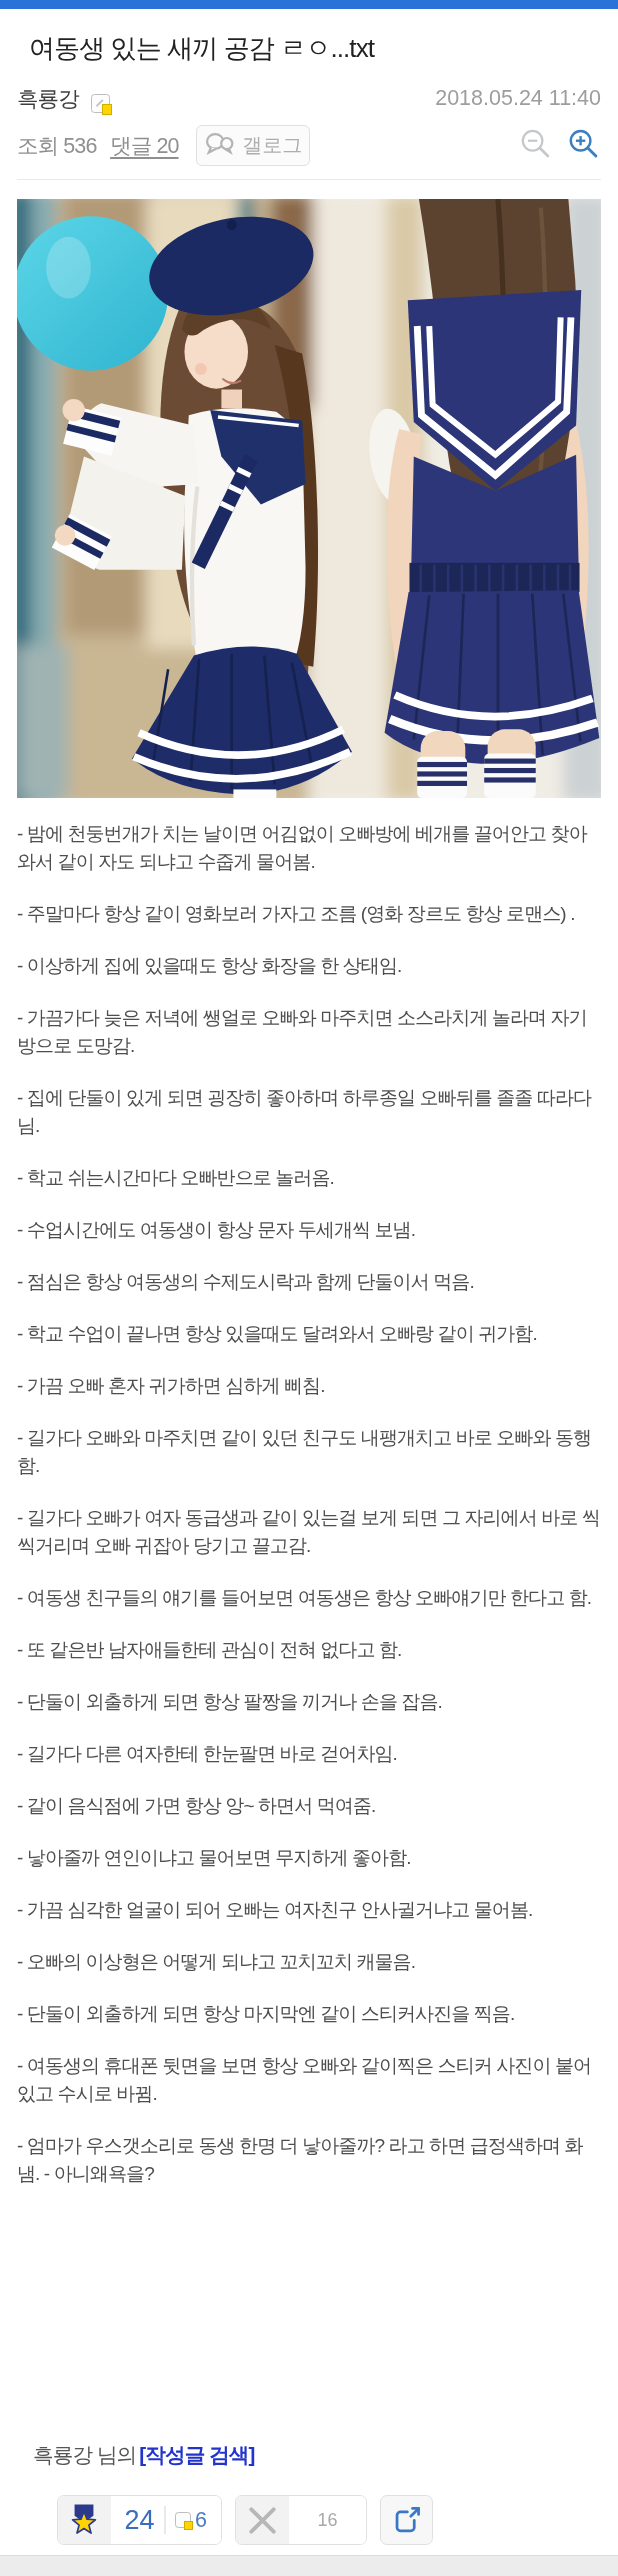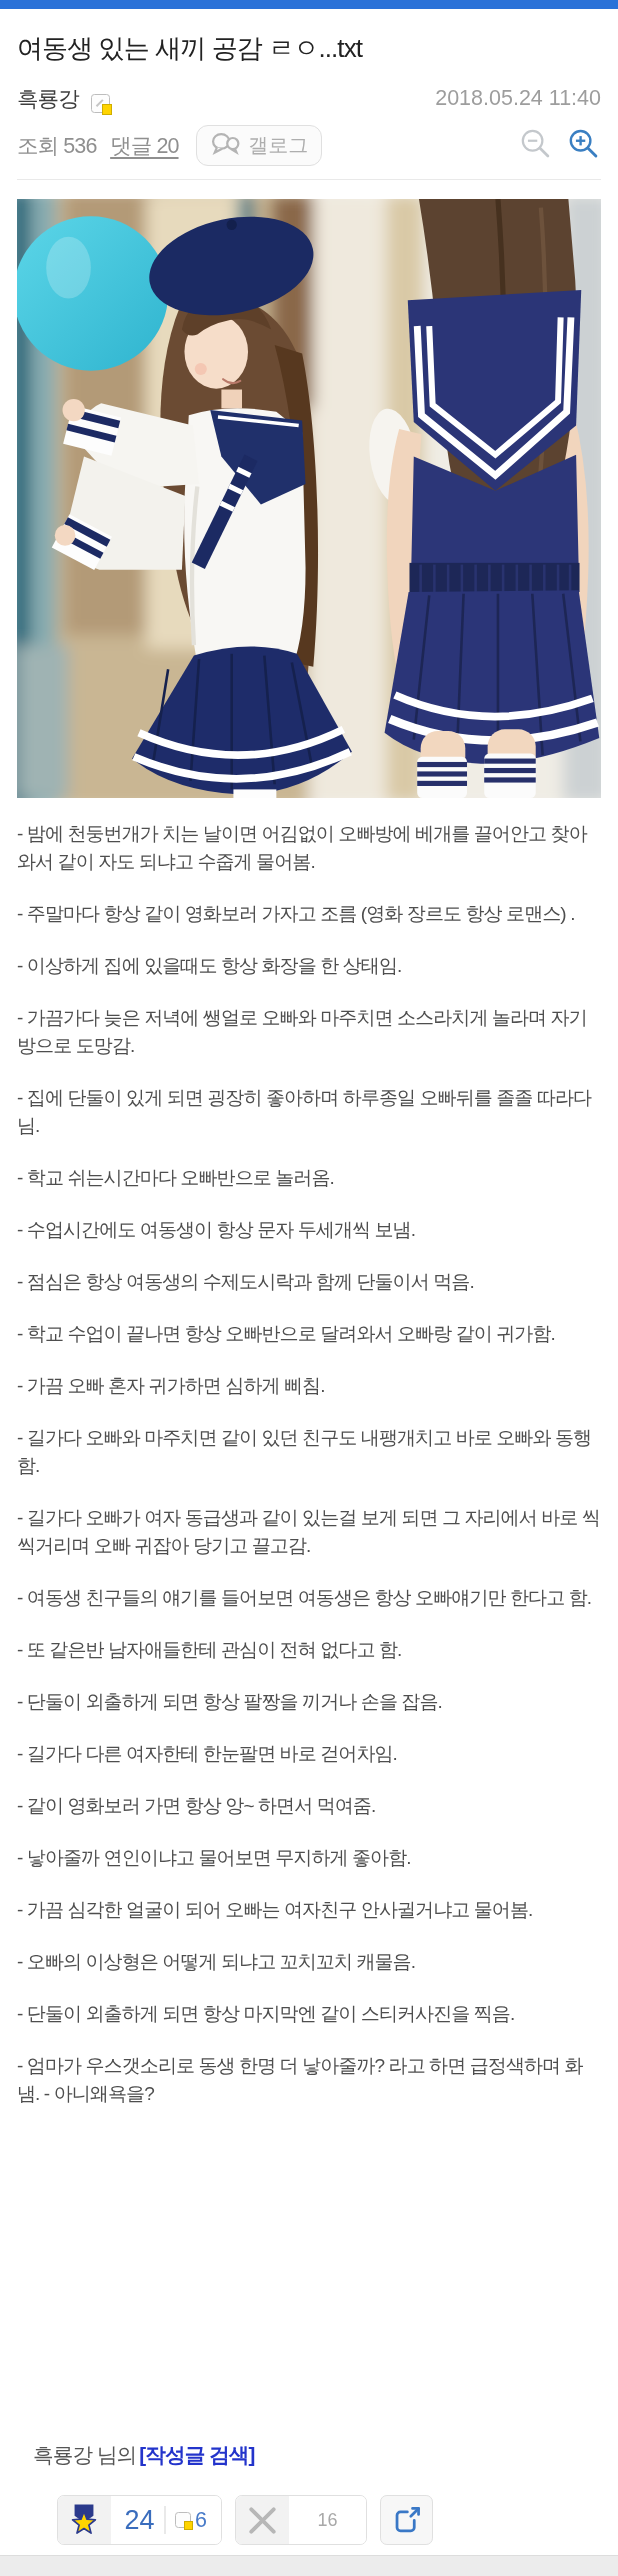--- a/index.html
+++ b/index.html
@@ -2,34 +2,34 @@
 <html style="font-size:13.7px"><head>
 <meta charset="utf-8">
 <style>
   html,body{margin:0;padding:0}
   body{
     width:618px;height:2576px;position:relative;background:#fff;
     font-family:"Liberation Sans",sans-serif;overflow:hidden;
   }
   .topbar{height:8.6px;background:#2b72d8}
   .header{padding:0 17px}
-  .title{margin:22px 0 0;font-size:26px;line-height:34px;font-weight:500;color:#222;letter-spacing:-0.9px}
+  .title{margin:22px 12px 0;font-size:26px;line-height:34px;font-weight:500;color:#222;letter-spacing:-0.9px}
   .author-row{margin-top:19px;display:flex;justify-content:space-between;align-items:center}
   .author-wrap{display:flex;align-items:flex-end;gap:12px}
   .author{font-size:21.5px;color:#3d3d3d;letter-spacing:-0.9px}
   .gallog-mini{width:17px;height:17px;border:1.7px solid #bdbdbd;border-radius:3.4px;background:#fdfdfd;position:relative;flex:0 0 auto}
   .gallog-mini i{position:absolute;left:3.4px;top:7.7px;width:9.4px;height:1.7px;background:#c6c6c6;transform:rotate(-45deg)}
   .gallog-mini b{position:absolute;right:-3.4px;bottom:-3.4px;width:8.6px;height:8.6px;background:#ffd400;border:0.9px solid #cfae00}
   .gallog-mini.small{width:13.7px;height:13.7px;border-width:1.7px}
   .gallog-mini.small b{width:6.9px;height:6.9px;right:-3.4px;bottom:-3.4px}
   .date{font-size:21.5px;color:#9d9d9d}
   .meta-row{margin-top:12px;display:flex;align-items:center;color:#8f8f8f;font-size:21.5px;letter-spacing:-0.9px}
   .views{margin-right:13.7px}
   .comments{text-decoration:underline;text-underline-offset:4.3px;cursor:pointer}
-  .gallog-btn{margin-left:17px;display:flex;align-items:center;gap:7.7px;border:1.7px solid #e0e0e0;border-radius:12px;background:#fbfbfb;color:#aeaeae;font-size:20px;padding:6px 13px;line-height:1;cursor:pointer}
+  .gallog-btn{margin-left:17px;display:flex;align-items:center;gap:7.7px;border:1.7px solid #e0e0e0;border-radius:6px;background:#fbfbfb;color:#aeaeae;font-size:20px;padding:6px 7px;line-height:1;cursor:pointer}
   .zoom-icons{margin-left:auto;display:flex;gap:13.7px;align-items:center}
   .zoom-icons svg{display:block;cursor:pointer}
   .divider{margin:13.7px 17px 0;border-top:1.7px solid #e9e9e9;height:0}
   .photo{margin:19px auto 0;width:584px;height:599px;display:block;cursor:pointer}
   .article{padding:0 17px;margin-top:22px}
   .article p{margin:0 0 24px;font-size:19px;line-height:28px;color:#4e4e4e;letter-spacing:-0.9px}
   .footer-author{position:absolute;left:33px;top:2441px;font-size:20.6px;color:#555;letter-spacing:-0.9px}
   .footer-author .lnk{color:#2334cb;font-weight:700;margin-left:3px;cursor:pointer}
   .votebar{position:absolute;top:2495px;left:0;width:490px;display:flex;justify-content:center;gap:13px;align-items:stretch}
   .vgroup{display:flex;border:1.7px solid #e0e0e0;border-radius:6.9px;overflow:hidden;background:#fff;height:50px;box-sizing:border-box}
@@ -233,33 +233,34 @@
 
 <div class="article">
   <p>- 밤에 천둥번개가 치는 날이면 어김없이 오빠방에 베개를 끌어안고 찾아와서 같이 자도 되냐고 수줍게 물어봄.</p>
   <p>- 주말마다 항상 같이 영화보러 가자고 조름 (영화 장르도 항상 로맨스) .</p>
   <p>- 이상하게 집에 있을때도 항상 화장을 한 상태임.</p>
   <p>- 가끔가다 늦은 저녁에 쌩얼로 오빠와 마주치면 소스라치게 놀라며 자기방으로 도망감.</p>
   <p>- 집에 단둘이 있게 되면 굉장히 좋아하며 하루종일 오빠뒤를 졸졸 따라다님.</p>
   <p>- 학교 쉬는시간마다 오빠반으로 놀러옴.</p>
   <p>- 수업시간에도 여동생이 항상 문자 두세개씩 보냄.</p>
   <p>- 점심은 항상 여동생의 수제도시락과 함께 단둘이서 먹음.</p>
-  <p>- 학교 수업이 끝나면 항상 오빠반으로 달려와서 오빠랑 같이 귀가함.</p>
+  <p>- 학교 수업이 끝나면 항상 있을때도 달려와서 오빠랑 같이 귀가함.</p>
   <p>- 가끔 오빠 혼자 귀가하면 심하게 삐침.</p>
   <p>- 길가다 오빠와 마주치면 같이 있던 친구도 내팽개치고 바로 오빠와 동행함.</p>
   <p>- 길가다 오빠가 여자 동급생과 같이 있는걸 보게 되면 그 자리에서 바로 씩씩거리며 오빠 귀잡아 당기고 끌고감.</p>
   <p>- 여동생 친구들의 얘기를 들어보면 여동생은 항상 오빠얘기만 한다고 함.</p>
   <p>- 또 같은반 남자애들한테 관심이 전혀 없다고 함.</p>
   <p>- 단둘이 외출하게 되면 항상 팔짱을 끼거나 손을 잡음.</p>
   <p>- 길가다 다른 여자한테 한눈팔면 바로 걷어차임.</p>
-  <p>- 같이 영화보러 가면 항상 앙~ 하면서 먹여줌.</p>
+  <p>- 같이 음식점에 가면 항상 앙~ 하면서 먹여줌.</p>
   <p>- 낳아줄까 연인이냐고 물어보면 무지하게 좋아함.</p>
   <p>- 가끔 심각한 얼굴이 되어 오빠는 여자친구 안사귈거냐고 물어봄.</p>
   <p>- 오빠의 이상형은 어떻게 되냐고 꼬치꼬치 캐물음.</p>
   <p>- 단둘이 외출하게 되면 항상 마지막엔 같이 스티커사진을 찍음.</p>
+  <p>- 여동생의 휴대폰 뒷면을 보면 항상 오빠와 같이찍은 스티커 사진이 붙어 있고 수시로 바뀜.</p>
   <p>- 엄마가 우스갯소리로 동생 한명 더 낳아줄까? 라고 하면 급정색하며 화냄. - 아니왜욕을?</p>
 </div>
 
 <div class="footer-author">
   <span>흑룡강 님의</span><span class="lnk">[작성글 검색]</span>
 </div>
 
 <div class="votebar">
   <div class="vgroup">
     <div class="vcell-icon">

